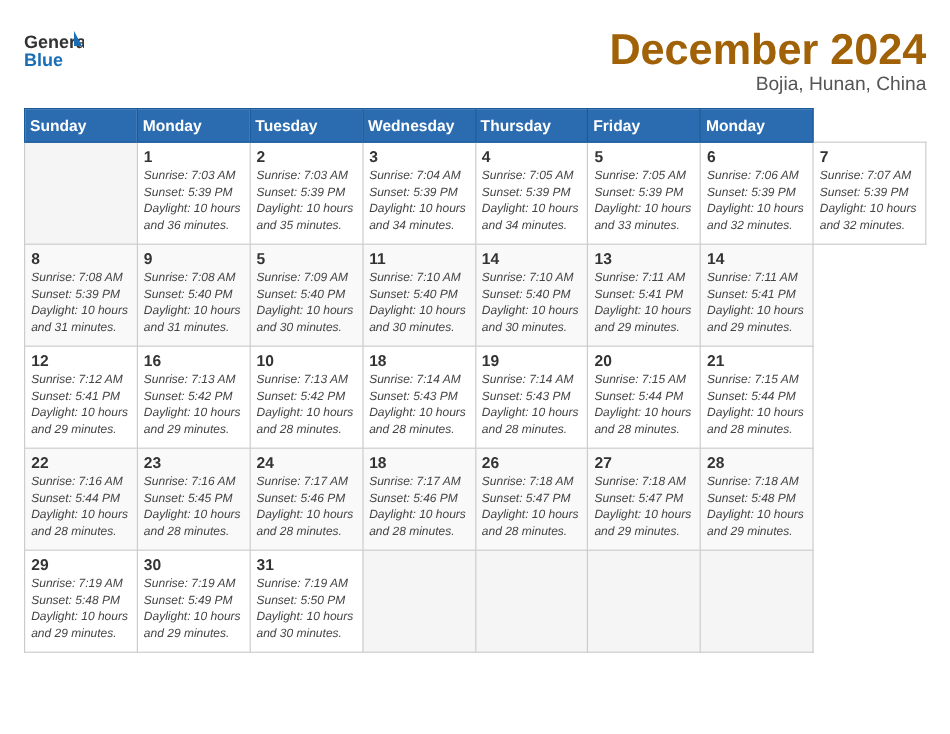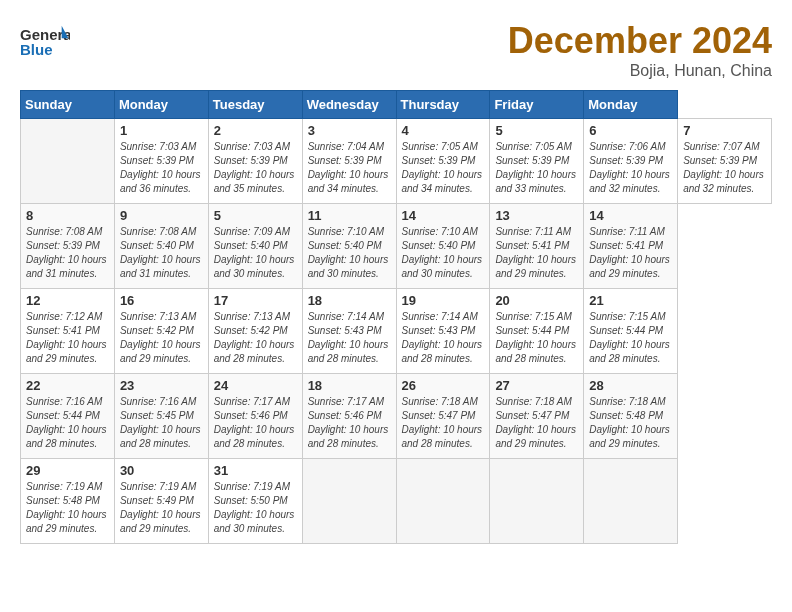--- a/index.html
+++ b/index.html
@@ -167,21 +167,21 @@
       <tr>
         <td>
           <div class="day-num">12</div>
           <div class="day-detail">Sunrise: 7:12 AM<br>Sunset: 5:41 PM<br>Daylight: 10 hours and 29 minutes.</div>
         </td>
         <td>
           <div class="day-num">16</div>
           <div class="day-detail">Sunrise: 7:13 AM<br>Sunset: 5:42 PM<br>Daylight: 10 hours and 29 minutes.</div>
         </td>
         <td>
-          <div class="day-num">17</div>
+          <div class="day-num">10</div>
           <div class="day-detail">Sunrise: 7:13 AM<br>Sunset: 5:42 PM<br>Daylight: 10 hours and 28 minutes.</div>
         </td>
         <td>
           <div class="day-num">18</div>
           <div class="day-detail">Sunrise: 7:14 AM<br>Sunset: 5:43 PM<br>Daylight: 10 hours and 28 minutes.</div>
         </td>
         <td>
           <div class="day-num">19</div>
           <div class="day-detail">Sunrise: 7:14 AM<br>Sunset: 5:43 PM<br>Daylight: 10 hours and 28 minutes.</div>
         </td>

